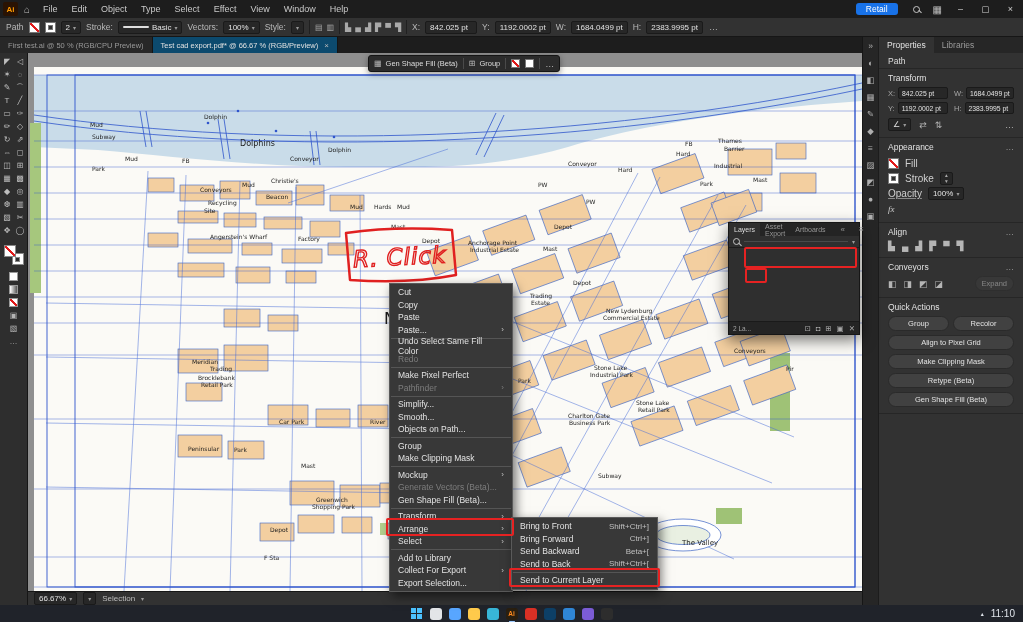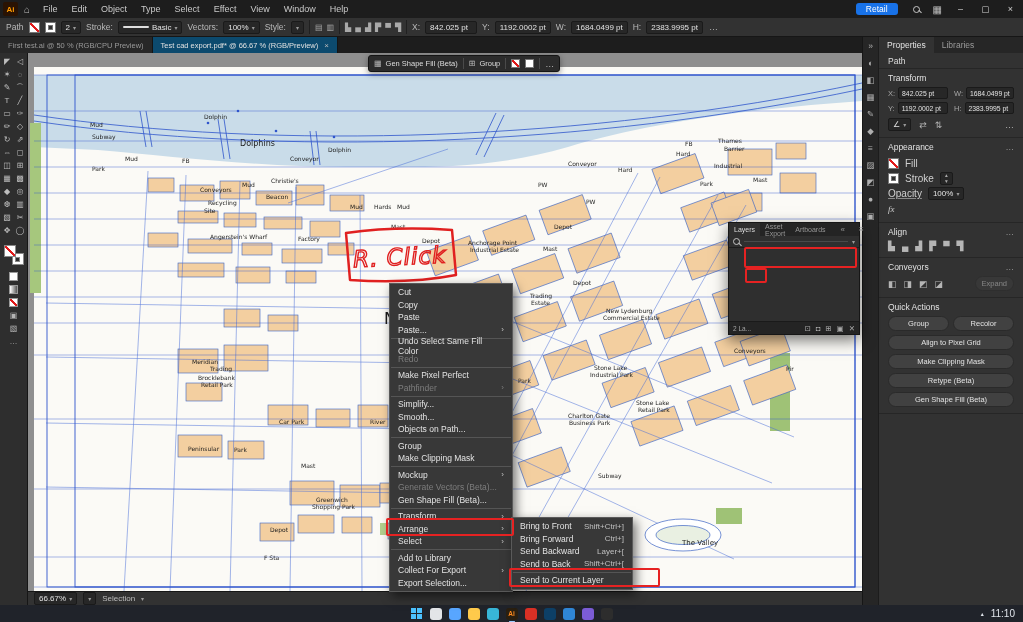--- a/index.html
+++ b/index.html
@@ -96,21 +96,21 @@
   .lr-target{margin-left:auto;width:6px;height:6px;border:1px solid #9a9a9a;border-radius:50%}
   #lp-bottom{position:absolute;left:0;right:0;bottom:0;height:13px;background:#242424;border-top:1px solid #1a1a1a;
     display:flex;align-items:center;padding:0 4px;gap:5px}
   #lp-status{font-size:6.5px;color:#a5a5a5}
   #lp-icons{margin-left:auto;display:flex;gap:5px;font-size:7.5px;color:#a8a8a8}
 
   
   .menu{position:absolute;background:#383838;border:1px solid #5a5a5a;box-shadow:3px 4px 10px rgba(0,0,0,.55);
     padding:2px 0;z-index:40}
   #ctxmenu{left:389px;top:283px;width:124px}
-  #submenu{left:511px;top:517px;width:122px;z-index:41}
+  #submenu{left:511px;top:517px;width:147px;z-index:41}
   .menu-item{height:12.5px;display:flex;align-items:center;padding:0 8px;font-size:8.5px;color:#e3e3e3;gap:4px}
   .menu-item .mi-shortcut{margin-left:auto;color:#c0c0c0;font-size:8px}
   .menu-item .mi-arrow{margin-left:auto;color:#c0c0c0;font-size:8px}
   .menu-item.disabled{color:#7d7d7d}
   .menu-item.disabled .mi-arrow{color:#7d7d7d}
   .m-sep{height:1px;background:#555;margin:1.5px 1px}
 
   .red-box{position:absolute;border:2px solid #e62222;border-radius:2px;z-index:60;pointer-events:none}
   #rb-arrange{left:386px;top:518px;width:128px;height:18px}
   #rb-sendcur{left:509px;top:568px;width:151px;height:19px}
@@ -789,21 +789,21 @@
       <div class="menu-item">
         <span class="mi-label">Bring to Front</span>
         <span class="mi-shortcut">Shift+Ctrl+]</span>
       </div>
       <div class="menu-item">
         <span class="mi-label">Bring Forward</span>
         <span class="mi-shortcut">Ctrl+]</span>
       </div>
       <div class="menu-item">
         <span class="mi-label">Send Backward</span>
-        <span class="mi-shortcut">Layer+[</span>
+        <span class="mi-shortcut">Beta+[</span>
       </div>
       <div class="menu-item">
         <span class="mi-label">Send to Back</span>
         <span class="mi-shortcut">Shift+Ctrl+[</span>
       </div>
       <div class="m-sep"></div>
       <div class="menu-item">
         <span class="mi-label">Send to Current Layer</span>
       </div>
     </div>

